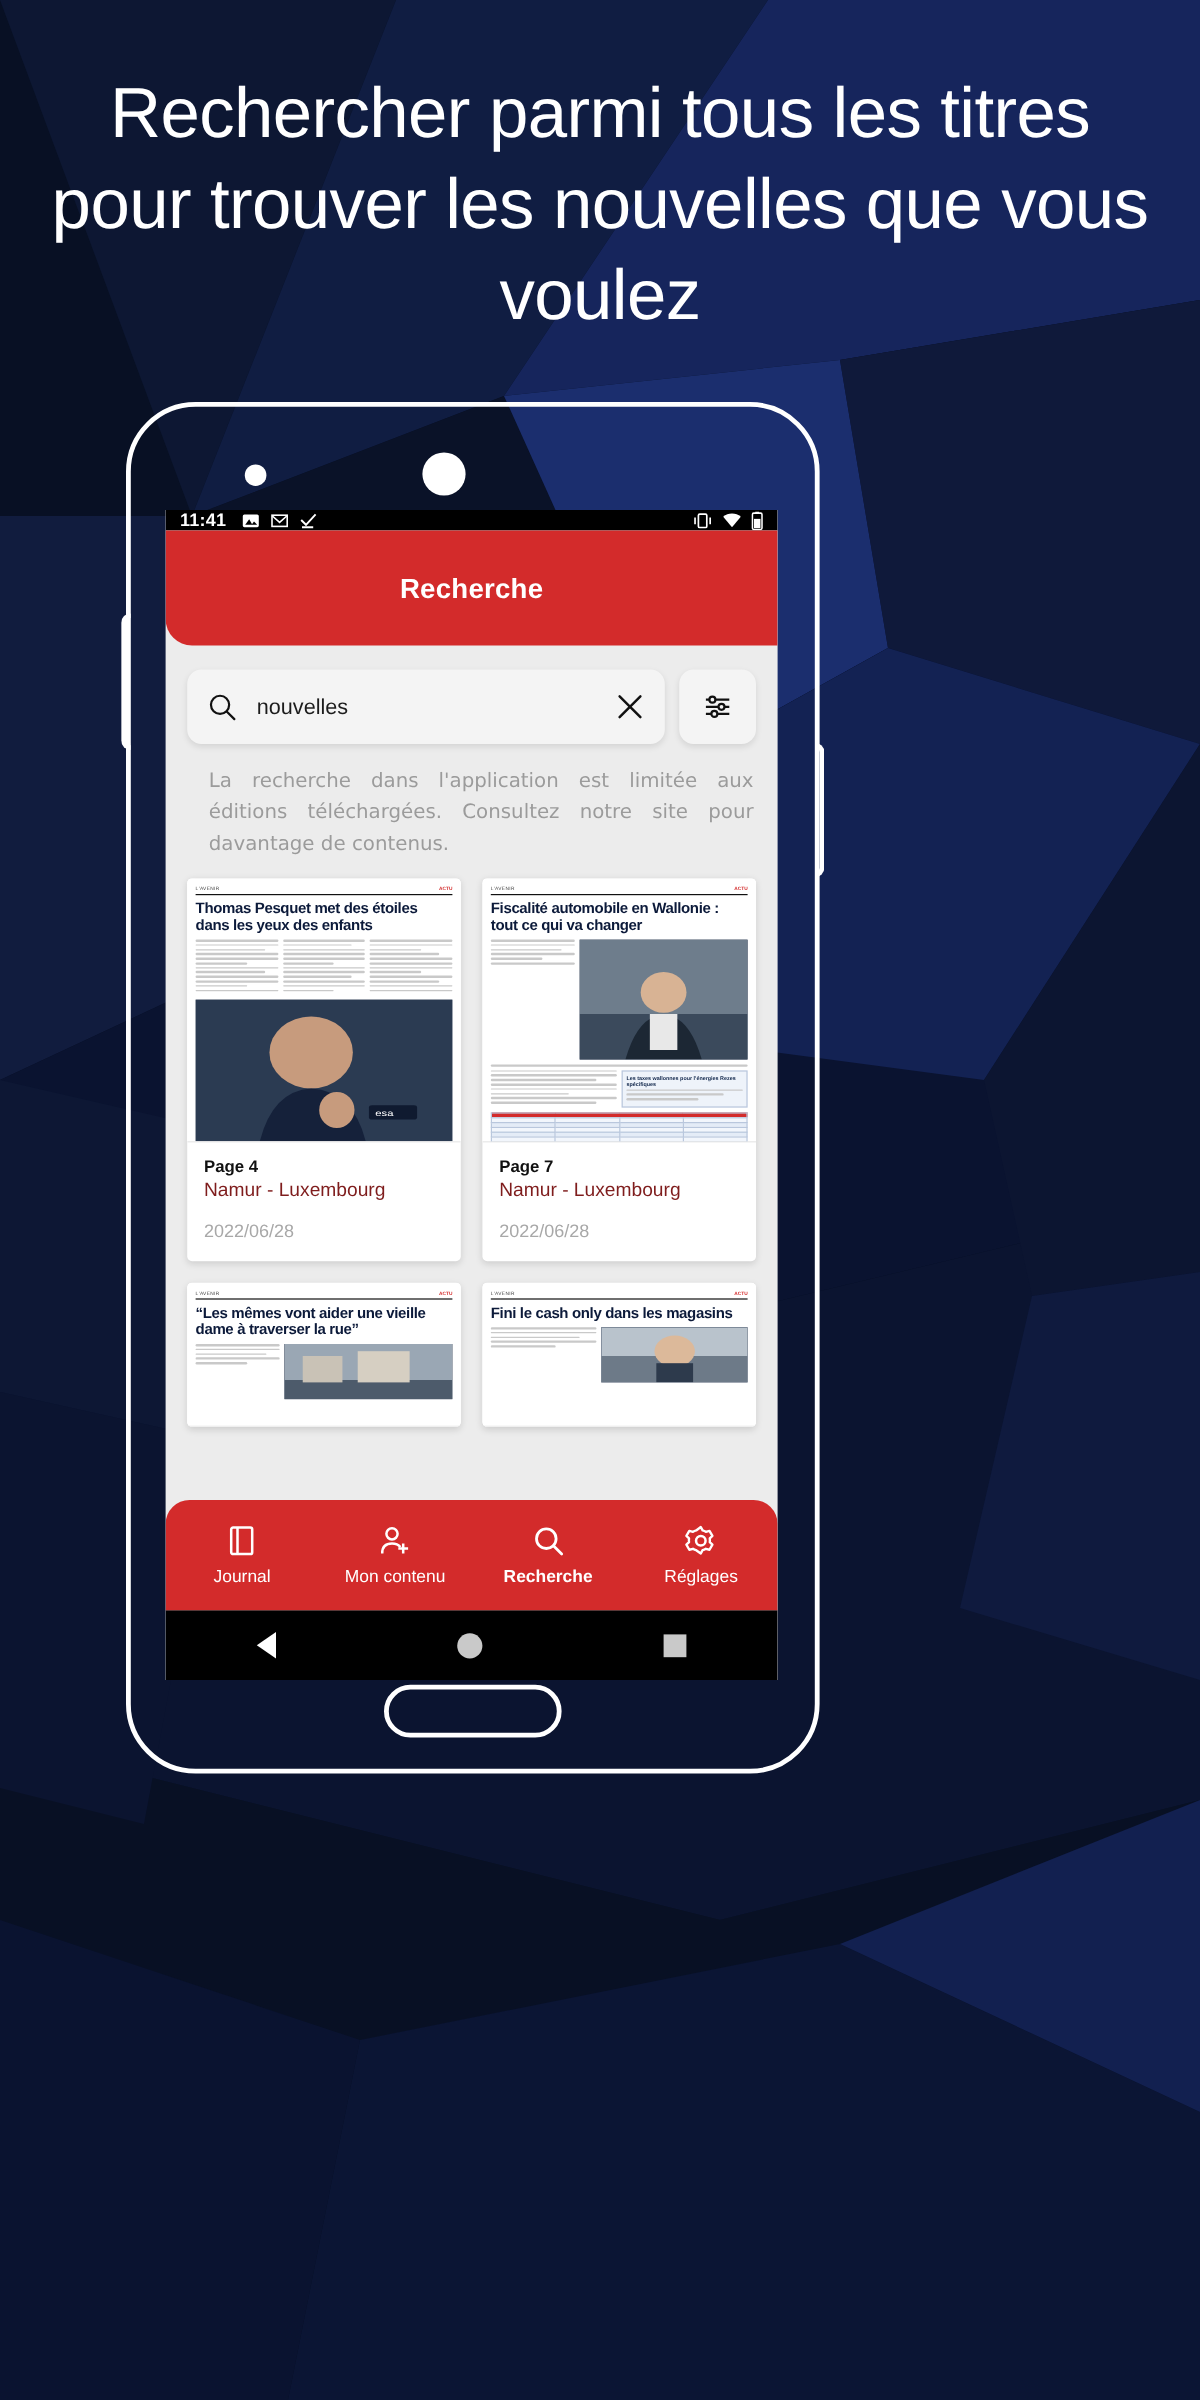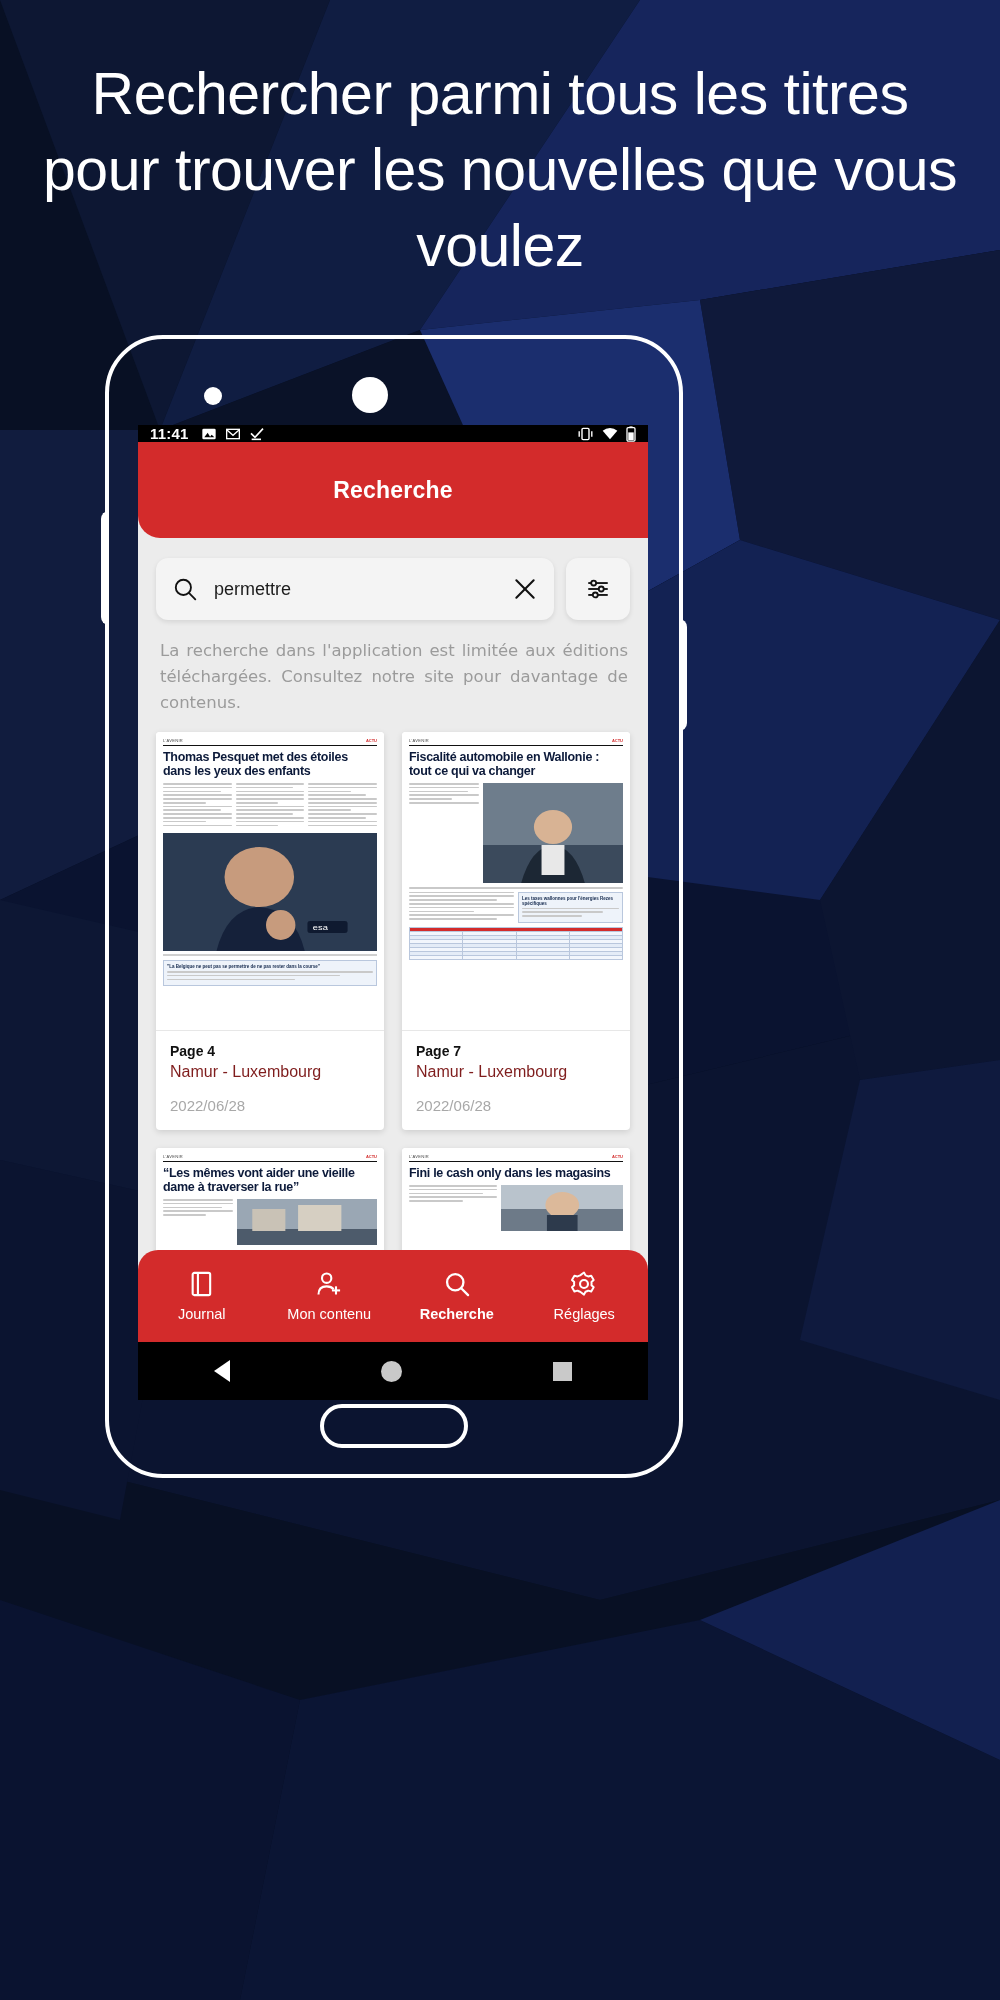--- a/index.html
+++ b/index.html
@@ -114,21 +114,21 @@
     font-size: 18px; color: #1c1c1c;
   }
   .filter-btn {
     width: 64px; height: 62px; background: #f4f4f4;
     border-radius: 12px;
     box-shadow: 0 2px 5px rgba(0,0,0,0.10);
     display: flex; align-items: center; justify-content: center;
   }
 
   .info-text {
-    margin: 18px 2px 0 4px;
+    margin: 18px 2px 0 18px;
     font-size: 16.5px;
     line-height: 26px;
     color: #9b9b9b;
     text-align: justify;
     font-family: "DejaVu Sans", sans-serif;
   }
 
   
   .results {
     padding: 16px 18px 0 18px;
@@ -136,21 +136,21 @@
     grid-template-columns: 1fr 1fr;
     gap: 18px;
   }
   .card {
     background: #ffffff;
     border-radius: 4px;
     box-shadow: 0 2px 6px rgba(0,0,0,0.13);
     overflow: hidden;
   }
   .card-thumb {
-    height: 299px;
+    height: 220px;
     background: #ffffff;
     position: relative;
     overflow: hidden;
     border-bottom: 1px solid #e7e7e7;
   }
   .card-thumb.short { height: 120px; }
   .card-body { padding: 12px 14px 16px 14px; }
   .card-page { font-size: 14px; font-weight: 700; color: #111111; }
   .card-sub { font-size: 16px; color: #7f1d1d; margin-top: 4px; }
   .card-date { font-size: 15px; color: #a8a8a8; margin-top: 16px; }
@@ -282,21 +282,21 @@
     <div class="appbar-title">Recherche</div>
   </div>
 
   <div class="search-area">
     <div class="search-row">
       <div class="search-box">
         <svg width="26" height="26" viewBox="0 0 24 24">
           <circle cx="10.5" cy="10.5" r="7" fill="none" stroke="#111" stroke-width="1.7"></circle>
           <line x1="15.6" y1="15.6" x2="21.5" y2="21.5" stroke="#111" stroke-width="1.7" stroke-linecap="round"></line>
         </svg>
-        <span class="search-text" title="Recherche">permettre</span>
+        <span class="search-text" title="Recherche">nouvelles</span>
         <svg width="26" height="26" viewBox="0 0 24 24">
           <line x1="4" y1="4" x2="20" y2="20" stroke="#111" stroke-width="1.9" stroke-linecap="round"></line>
           <line x1="20" y1="4" x2="4" y2="20" stroke="#111" stroke-width="1.9" stroke-linecap="round"></line>
         </svg>
       </div>
       <div class="filter-btn">
         <svg width="26" height="26" viewBox="0 0 24 24">
           <line x1="3" y1="6.5" x2="21" y2="6.5" stroke="#111" stroke-width="1.7"></line>
           <line x1="3" y1="12" x2="21" y2="12" stroke="#111" stroke-width="1.7"></line>
           <line x1="3" y1="17.5" x2="21" y2="17.5" stroke="#111" stroke-width="1.7"></line>

